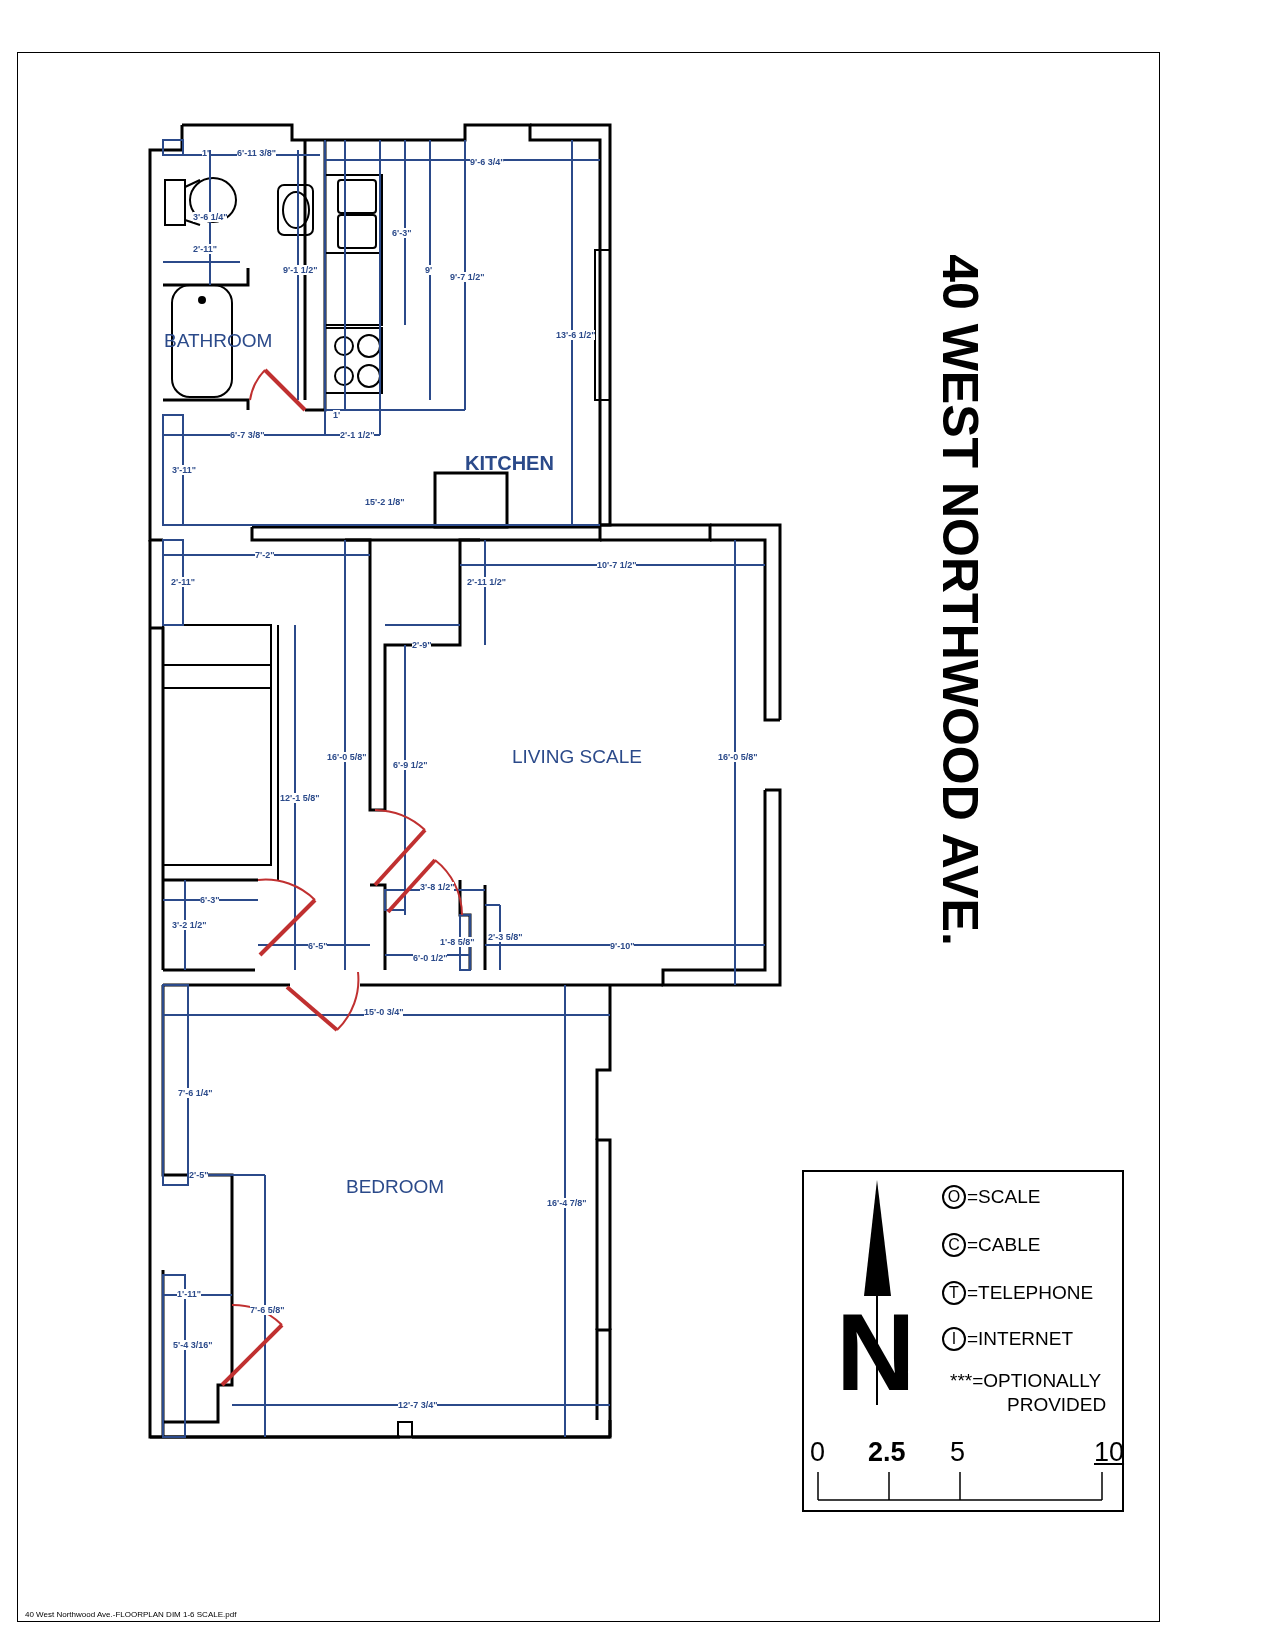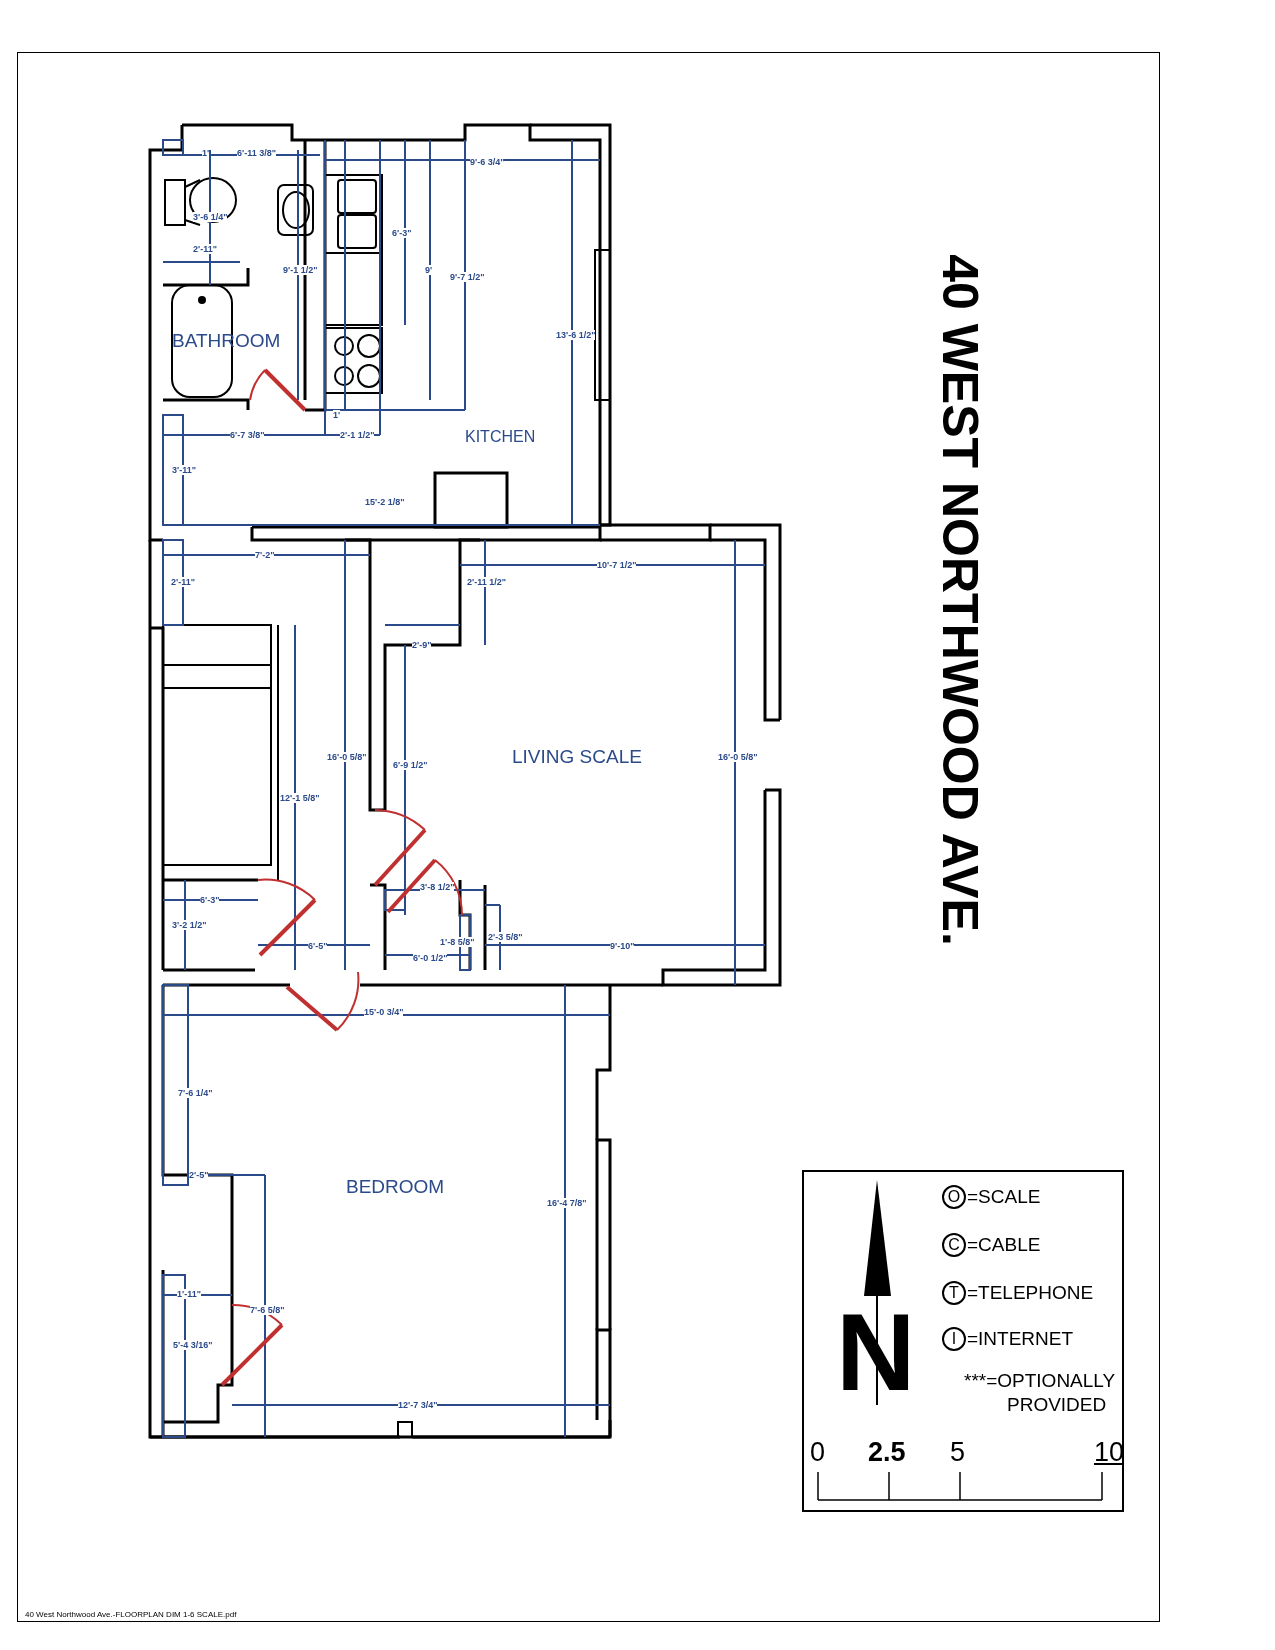--- a/index.html
+++ b/index.html
@@ -144,22 +144,22 @@
     <path d="M435,860 A70,70 0 0,1 462,915" stroke-width="2"></path>
     <path d="M260,955 L315,900"></path>
     <path d="M258,880 A70,70 0 0,1 315,900" stroke-width="2"></path>
     <path d="M287,987 L337,1030"></path>
     <path d="M337,1030 A70,70 0 0,0 358,972" stroke-width="2"></path>
     <path d="M222,1385 L282,1325"></path>
     <path d="M232,1305 A70,70 0 0,1 282,1325" stroke-width="2"></path>
   </g>
 </svg>
 
-<div class="room-label" style="left:172px;top:330px;">BATHROOM</div>
-<div class="room-label" style="left:465px;top:428px;font-size:16px;">KITCHEN</div>
+<div class="room-label" style="left:164px;top:330px;">BATHROOM</div>
+<div class="room-label" style="left:465px;top:452px;font-size:20px;font-weight:bold;">KITCHEN</div>
 <div class="room-label" style="left:512px;top:746px;">LIVING SCALE</div>
 <div class="room-label" style="left:346px;top:1176px;">BEDROOM</div>
 
 <div class="dim" style="left:202px;top:148px;">1'</div>
 <div class="dim" style="left:237px;top:148px;">6'-11 3/8"</div>
 <div class="dim" style="left:193px;top:212px;">3'-6 1/4"</div>
 <div class="dim" style="left:193px;top:244px;">2'-11"</div>
 <div class="dim" style="left:283px;top:265px;">9'-1 1/2"</div>
 <div class="dim" style="left:470px;top:157px;">9'-6 3/4"</div>
 <div class="dim" style="left:392px;top:228px;">6'-3"</div>
@@ -217,21 +217,21 @@
     <span>=CABLE</span>
   </div>
   <div class="legend-item" style="top:109px;">
     <span class="legend-circle">T</span>
     <span>=TELEPHONE</span>
   </div>
   <div class="legend-item" style="top:155px;">
     <span class="legend-circle">I</span>
     <span>=INTERNET</span>
   </div>
-  <div style="position:absolute;left:146px;top:198px;font-size:19px;color:#000;margin-left:14px;">***=OPTIONALLY</div>
+  <div style="position:absolute;left:146px;top:198px;font-size:19px;color:#000;">***=OPTIONALLY</div>
   <div style="position:absolute;left:203px;top:222px;font-size:19px;color:#000;">PROVIDED</div>
 
   <div class="scale-num" style="left:6px;top:265px;">0</div>
   <div class="scale-num" style="left:64px;top:265px;font-weight:bold;">2.5</div>
   <div class="scale-num" style="left:146px;top:265px;">5</div>
   <div class="scale-num" style="left:290px;top:265px;text-decoration:underline;">10</div>
   <svg width="322" height="40" style="position:absolute;left:0;top:296px;">
     <line x1="14" y1="32" x2="298" y2="32" stroke="#000" stroke-width="1.5"></line>
     <line x1="14" y1="4" x2="14" y2="32" stroke="#000" stroke-width="1.5"></line>
     <line x1="85" y1="4" x2="85" y2="32" stroke="#000" stroke-width="1.5"></line>

